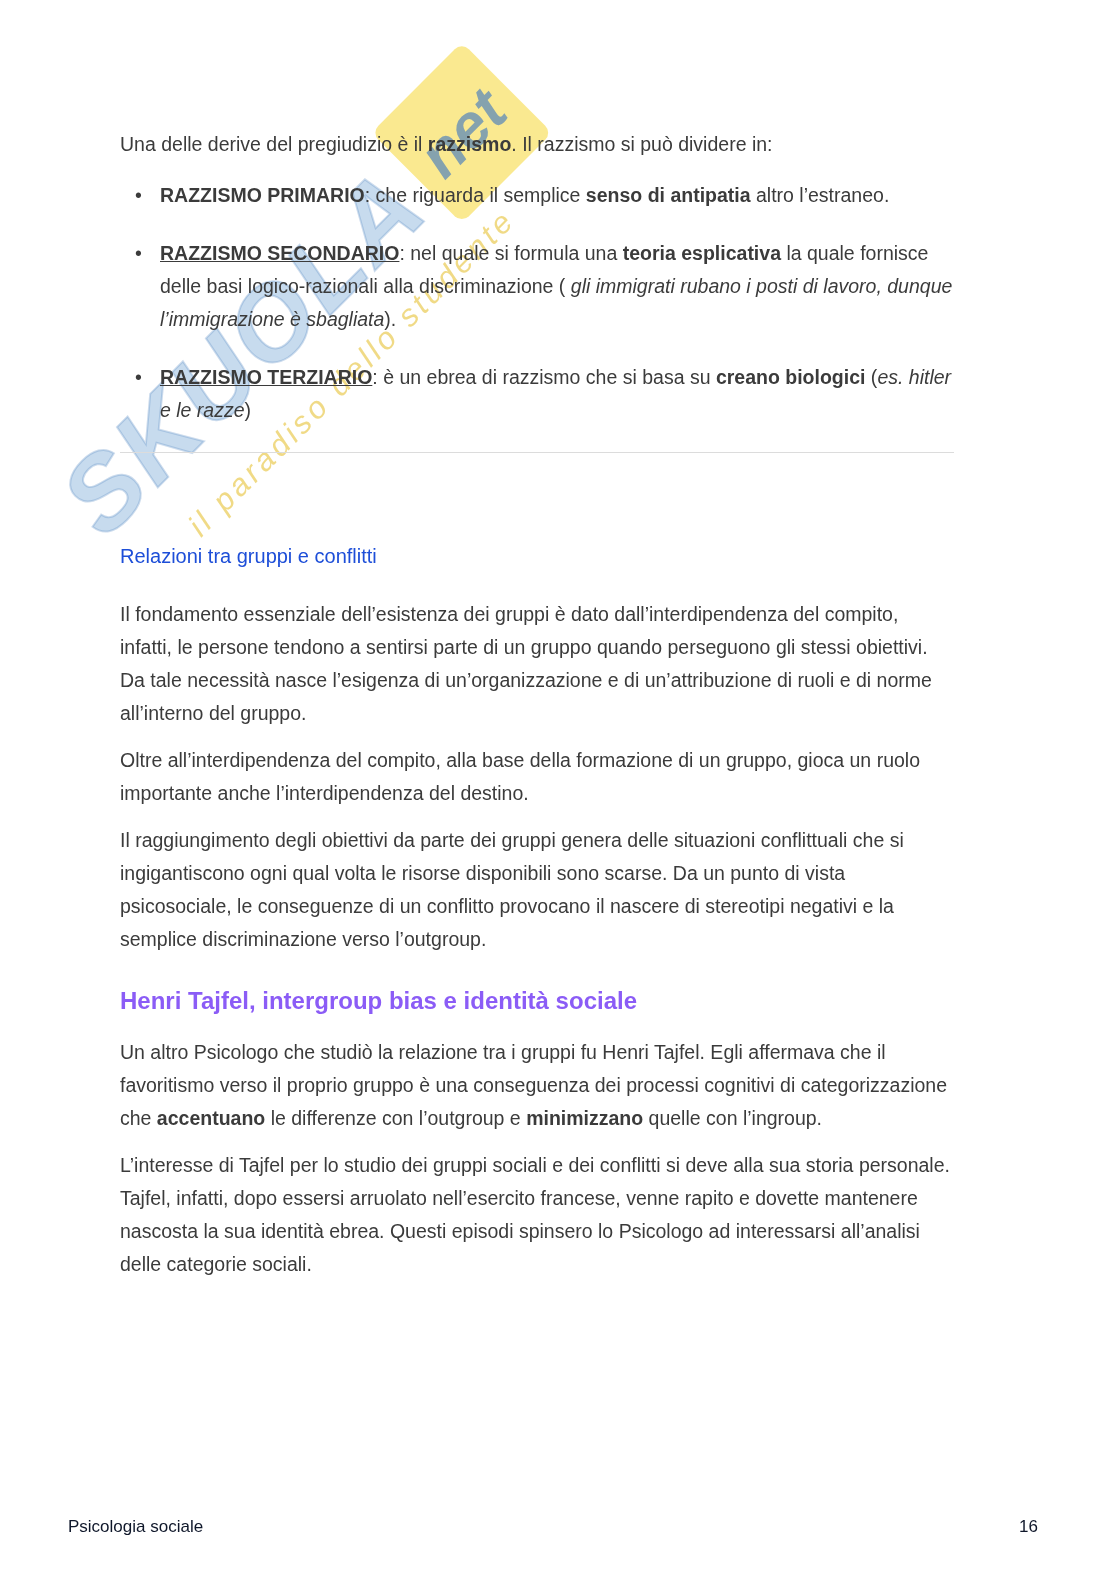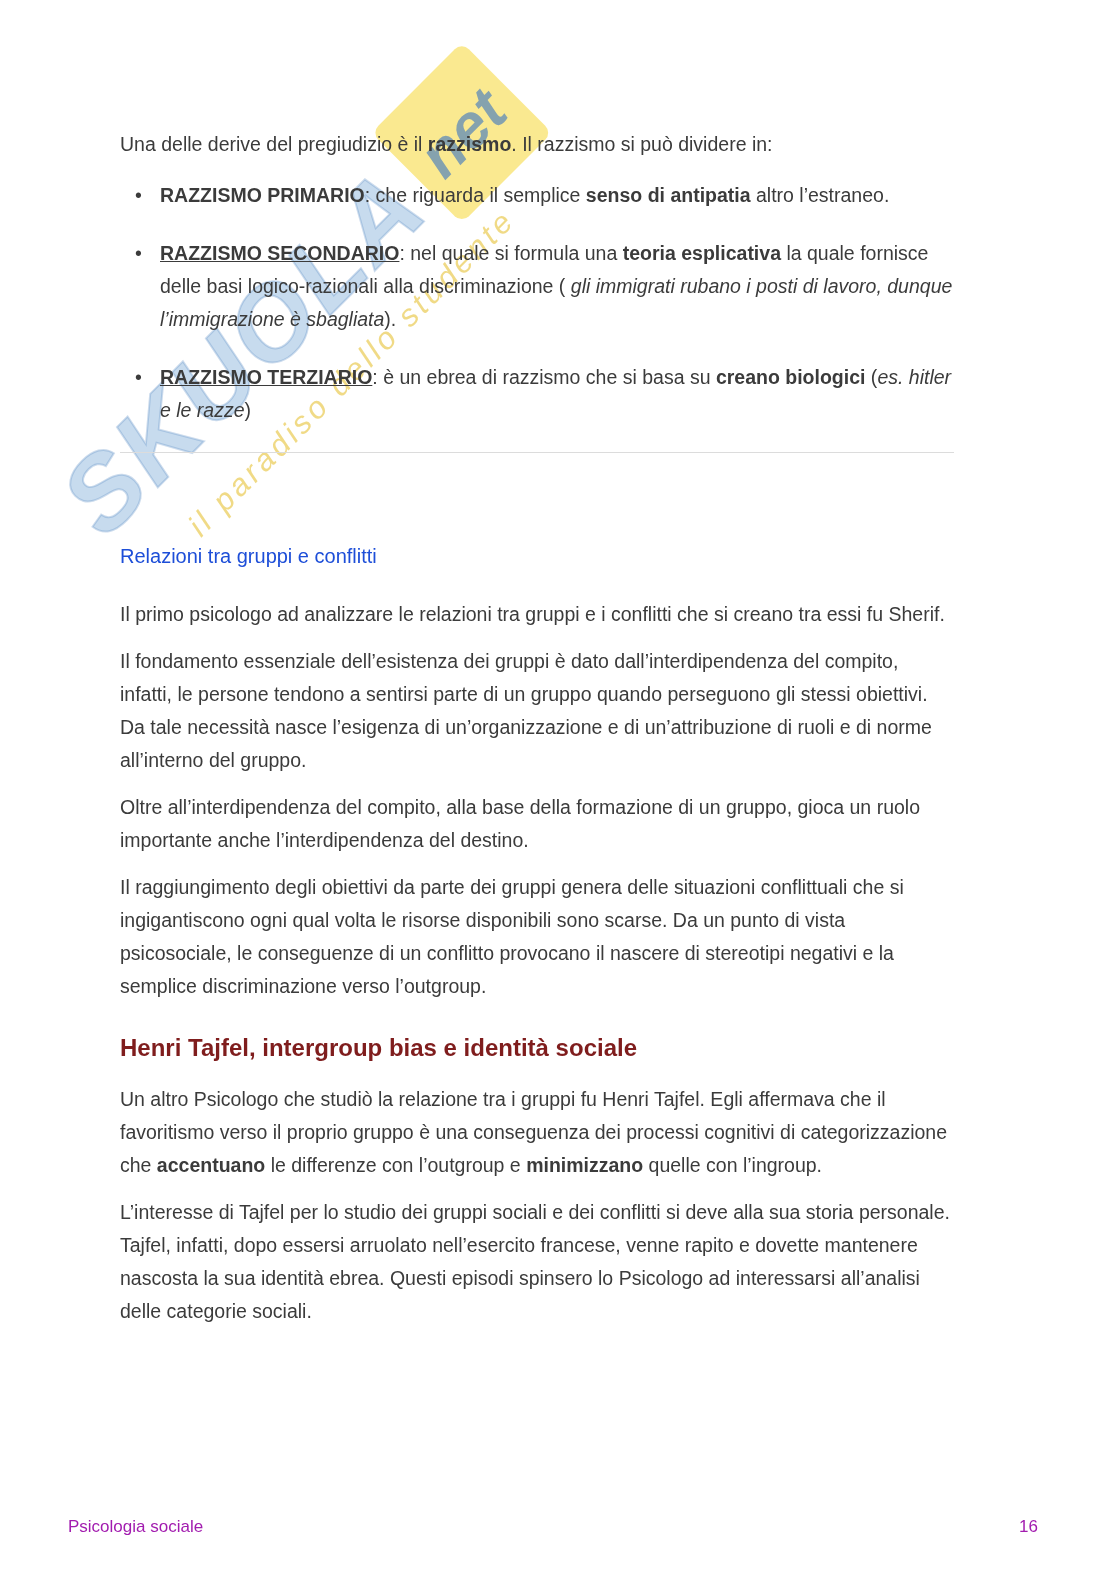--- a/index.html
+++ b/index.html
@@ -108,34 +108,34 @@
     font-size: 20px;
     line-height: 36px;
     font-weight: 400;
     color: #1d4ed8;
   }
   h2.subsection-heading {
     margin: 30px 0 20px 0;
     font-size: 24px;
     line-height: 30px;
     font-weight: 700;
-    color: #7f1d1d;
+    color: #8b5cf6;
   }
 
   
   .footer {
     position: absolute;
     left: 68px;
     right: 78px;
     bottom: 42px;
     display: flex;
     justify-content: space-between;
     align-items: baseline;
     font-size: 17px;
-    color: #a21caf;
+    color: #0f172a;
     z-index: 1;
   }
 </style>
 </head>
 <body>
 
 <div class="page">
 
   <div class="watermark">
     <div class="wm-row">
@@ -154,21 +154,20 @@
     <ul class="bullet-list">
       <li class="body-text"><span style="font-weight: 700; ">RAZZISMO PRIMARIO</span><span>: che riguarda il semplice </span><span style="font-weight: 700; text-align: right;">senso di antipatia</span><span> altro l’estraneo.</span></li>
       <li class="body-text"><span style="font-weight: 700; text-decoration: underline;">RAZZISMO SECONDARIO</span><span>: nel quale si formula una </span><span style="font-weight: 700;">teoria esplicativa</span><span> la quale fornisce delle basi logico-razionali alla discriminazione ( </span><span style="font-style: italic;">gli immigrati rubano i posti di lavoro, dunque l’immigrazione è sbagliata</span><span>).</span></li>
       <li class="body-text"><span style="font-weight: 700; text-decoration: underline;">RAZZISMO TERZIARIO</span><span>: è un ebrea di razzismo che si basa su </span><span style="font-weight: 700;">creano biologici</span><span> (</span><span style="font-style: italic;">es. hitler e le razze</span><span>)</span></li>
     </ul>
 
     <hr class="divider">
 
     <h1 class="section-heading">Relazioni tra gruppi e conflitti</h1>
 
-    <p class="body-text">Il primo psicologo ad analizzare le relazioni tra gruppi e i conflitti che si creano tra essi fu Sherif.</p>
     <p class="body-text">Il fondamento essenziale dell’esistenza dei gruppi è dato dall’interdipendenza del compito, infatti, le persone tendono a sentirsi parte di un gruppo quando perseguono gli stessi obiettivi. Da tale necessità nasce l’esigenza di un’organizzazione e di un’attribuzione di ruoli e di norme all’interno del gruppo.</p>
     <p class="body-text">Oltre all’interdipendenza del compito, alla base della formazione di un gruppo, gioca un ruolo importante anche l’interdipendenza del destino.</p>
     <p class="body-text">Il raggiungimento degli obiettivi da parte dei gruppi genera delle situazioni conflittuali che si ingigantiscono ogni qual volta le risorse disponibili sono scarse. Da un punto di vista psicosociale, le conseguenze di un conflitto provocano il nascere di stereotipi negativi e la semplice discriminazione verso l’outgroup.</p>
 
     <h2 class="subsection-heading">Henri Tajfel, intergroup bias e identità sociale</h2>
 
     <p class="body-text"><span>Un altro Psicologo che studiò la relazione tra i gruppi fu Henri Tajfel. Egli affermava che il favoritismo verso il proprio gruppo è una conseguenza dei processi cognitivi di categorizzazione che </span><span style="font-weight: 700;">accentuano</span><span> le differenze con l’outgroup e </span><span style="font-weight: 700;">minimizzano</span><span> quelle con l’ingroup.</span></p>
     <p class="body-text">L’interesse di Tajfel per lo studio dei gruppi sociali e dei conflitti si deve alla sua storia personale. Tajfel, infatti, dopo essersi arruolato nell’esercito francese, venne rapito e dovette mantenere nascosta la sua identità ebrea. Questi episodi spinsero lo Psicologo ad interessarsi all’analisi delle categorie sociali.</p>
 
   </div>

